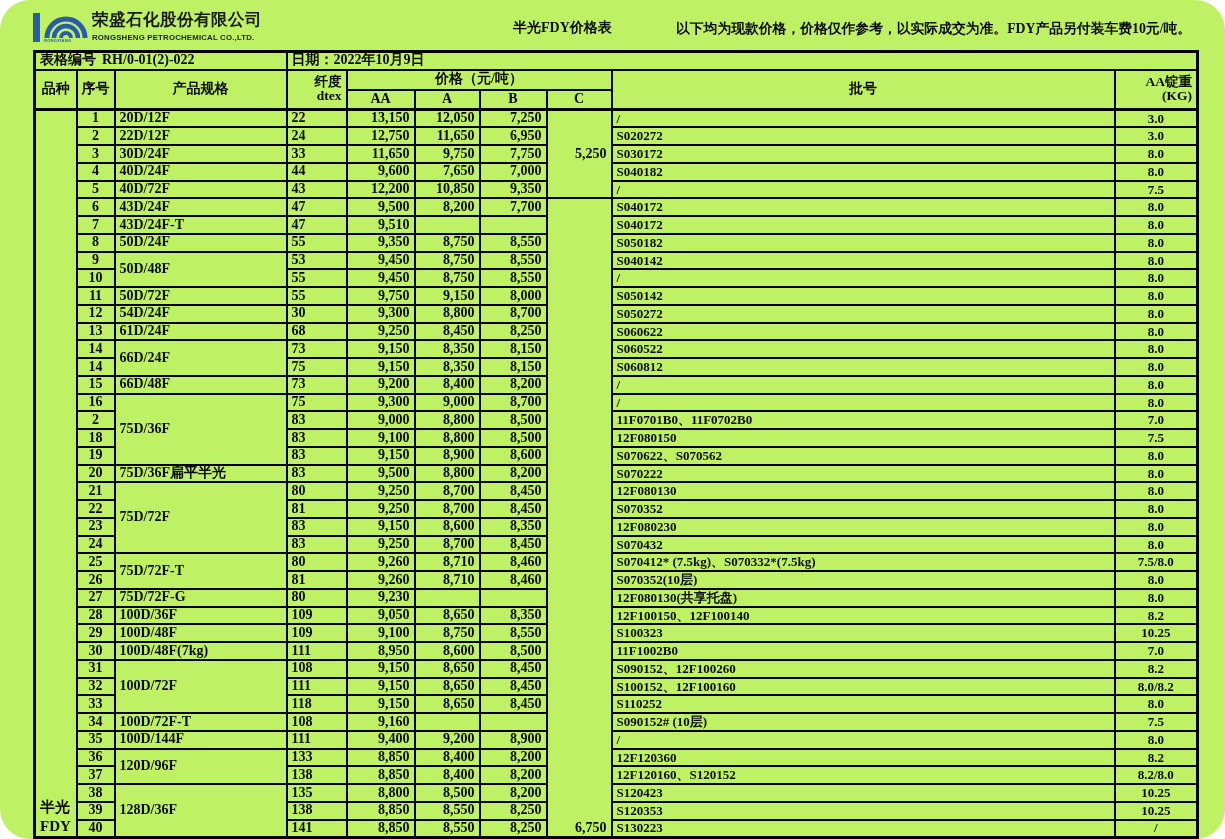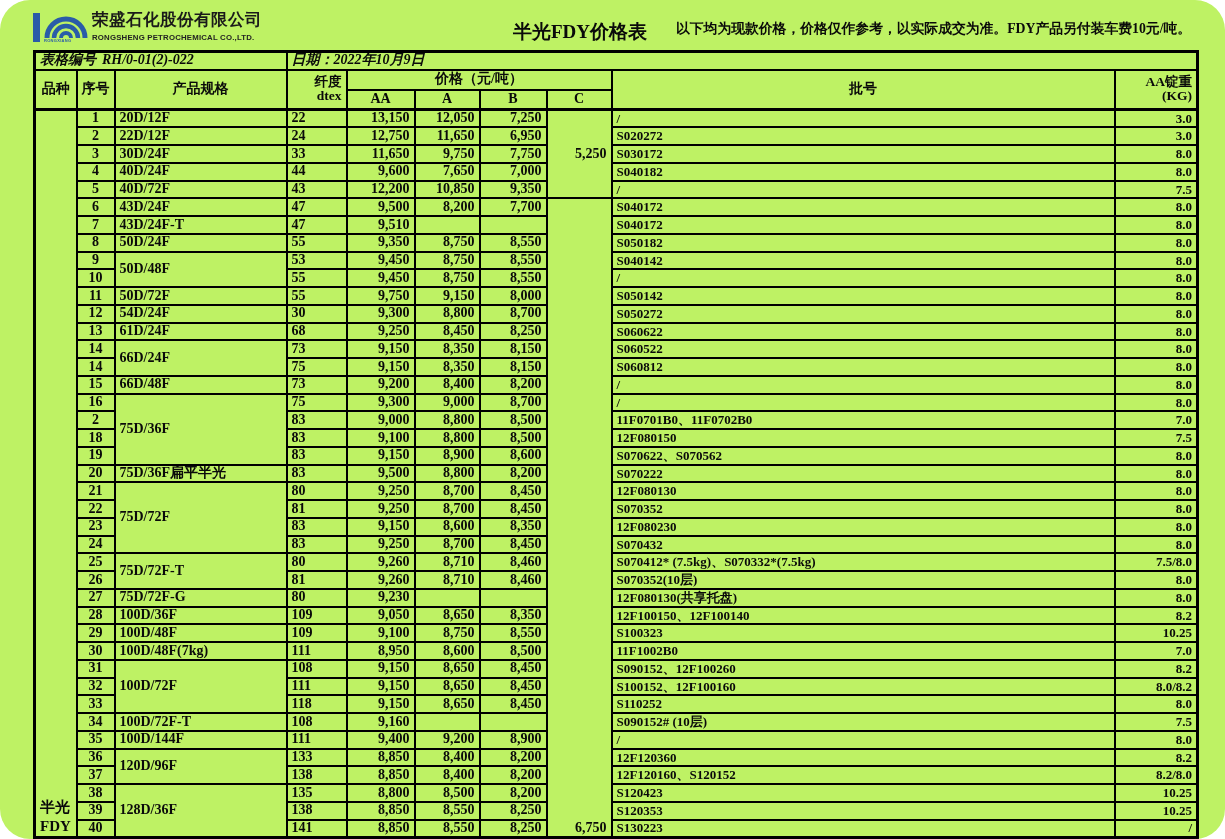--- a/index.html
+++ b/index.html
@@ -8,45 +8,45 @@
     position:relative; width:1225px; height:839px; overflow:hidden;
     background:#bef264; color:#0a0a0a;
     font-family:"Liberation Serif","DejaVu Serif",serif; font-weight:bold;border-radius:30px;
   }
   
   .tophead { position:absolute; left:0; top:0; width:1225px; height:50px; }
   .logo { position:absolute; left:33px; top:6px; width:56px; height:40px; }
   .company { position:absolute; left:92px; top:9px; }
   .company-cn { font-size:16.5px; letter-spacing:0.5px; color:#1a1a1a; font-family:"Liberation Sans","DejaVu Sans",sans-serif; font-weight:bold; }
   .company-en { font-size:7.8px; letter-spacing:0.2px; color:#222; font-family:"Liberation Sans","DejaVu Sans",sans-serif; font-weight:bold; margin-top:2px; }
-  .doc-title { position:absolute; left:513px; top:19px; font-size:19px; }
+  .doc-title { position:absolute; left:513px; top:19px; font-size:14px; }
   .doc-note  { position:absolute; left:676px; top:20px; font-size:13.8px; }
   .logo-sub { position:absolute; left:44px; top:38px; font-size:4px; color:#2a5ca8; letter-spacing:0.3px; font-family:"Liberation Sans",sans-serif; }
   
   .price-table {
     position:absolute; left:33px; top:50px; width:1163px;
     border-collapse:collapse; table-layout:fixed;
     border:3px solid #000;
   }
   .price-table td, .price-table th {
     border:2px solid #000; padding:0 4px; line-height:1.05;
     font-weight:bold; overflow:hidden; white-space:nowrap;
   }
-  .meta-row td { height:18px; font-size:14px; text-align:left;font-style:italic; }
+  .meta-row td { height:18px; font-size:14px; text-align:left; }
   .head-row th { height:20px; font-size:14px; text-align:center; }
   thead { border-bottom:3px solid #000; }
   .two-line div { line-height:1.05; font-size:13.5px; text-align:right; }
   tbody tr { height:17.76px; }
   tbody td { font-size:13.5px; }
   .c-serial { text-align:center; font-size:14px; }
   .c-spec   { text-align:left; font-size:14px; padding-left:5px;margin-top:48px; }
   .c-dtex   { text-align:left; font-size:14px; padding-left:5px; }
   .c-num    { text-align:right; font-size:14px; padding-right:6px; }
   .c-batch  { text-align:left; font-size:13px; padding-left:5px; }
-  .c-wt     { text-align:right; font-size:13px; }
+  .c-wt     { text-align:center; font-size:13px; }
   .cat-cell { vertical-align:bottom; padding-bottom:46px; }
   .cat-cell div { font-size:15px; line-height:1.25; }
   .v-bottom { vertical-align:bottom; padding-bottom:6px; }
   .meta-label { margin-right:6px; }
 </style>
 </head>
 <body>
 
 <div class="page">
 

